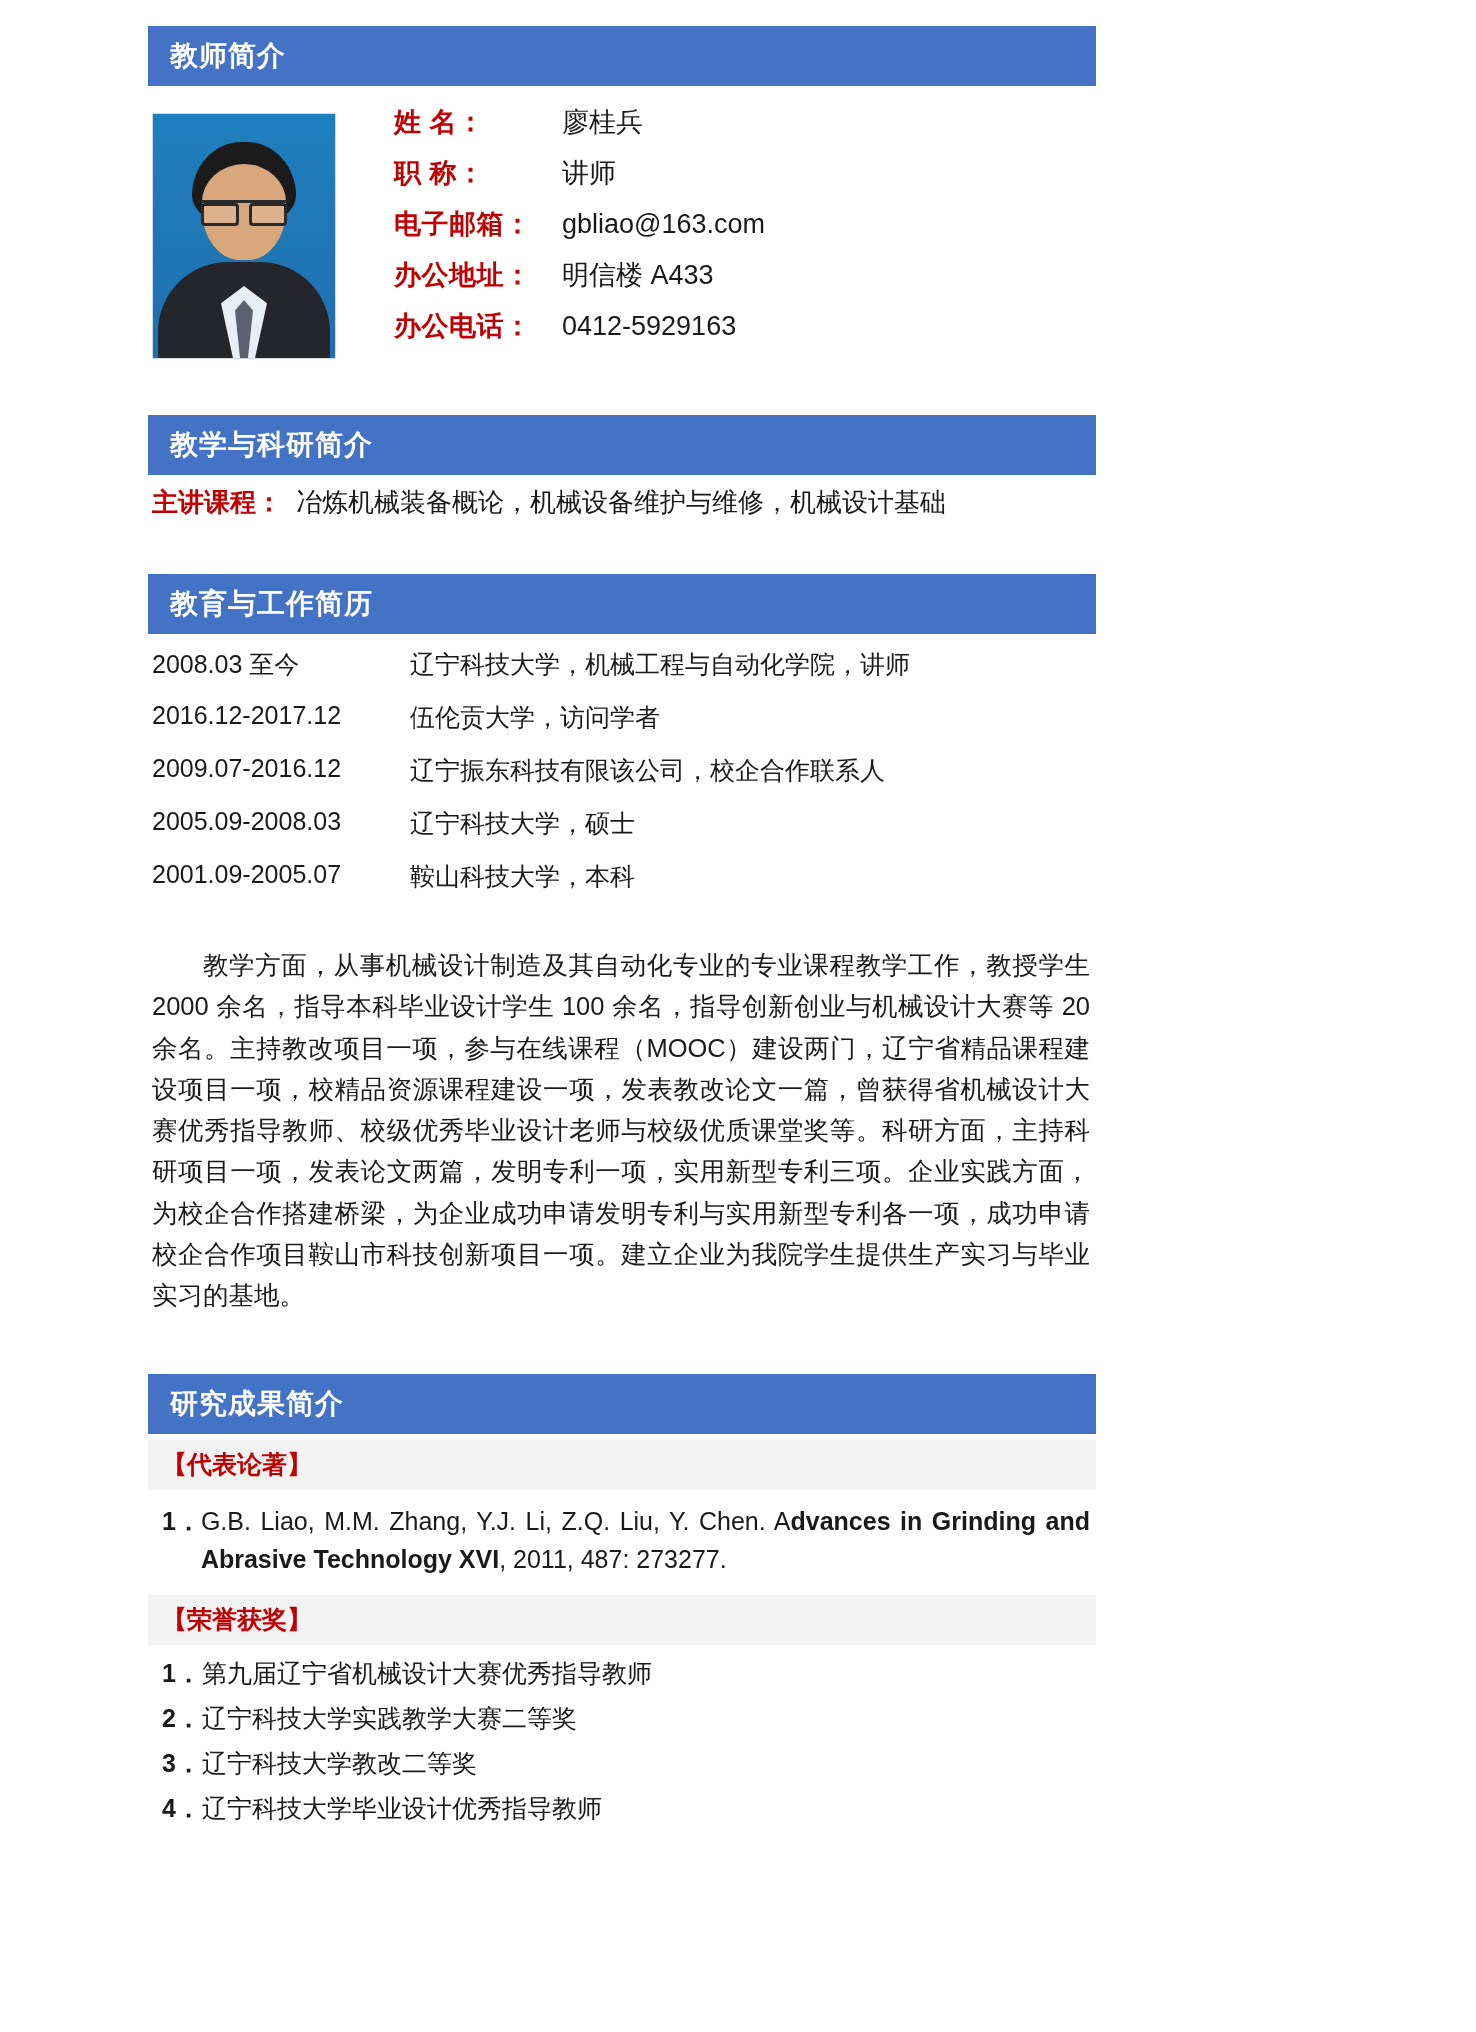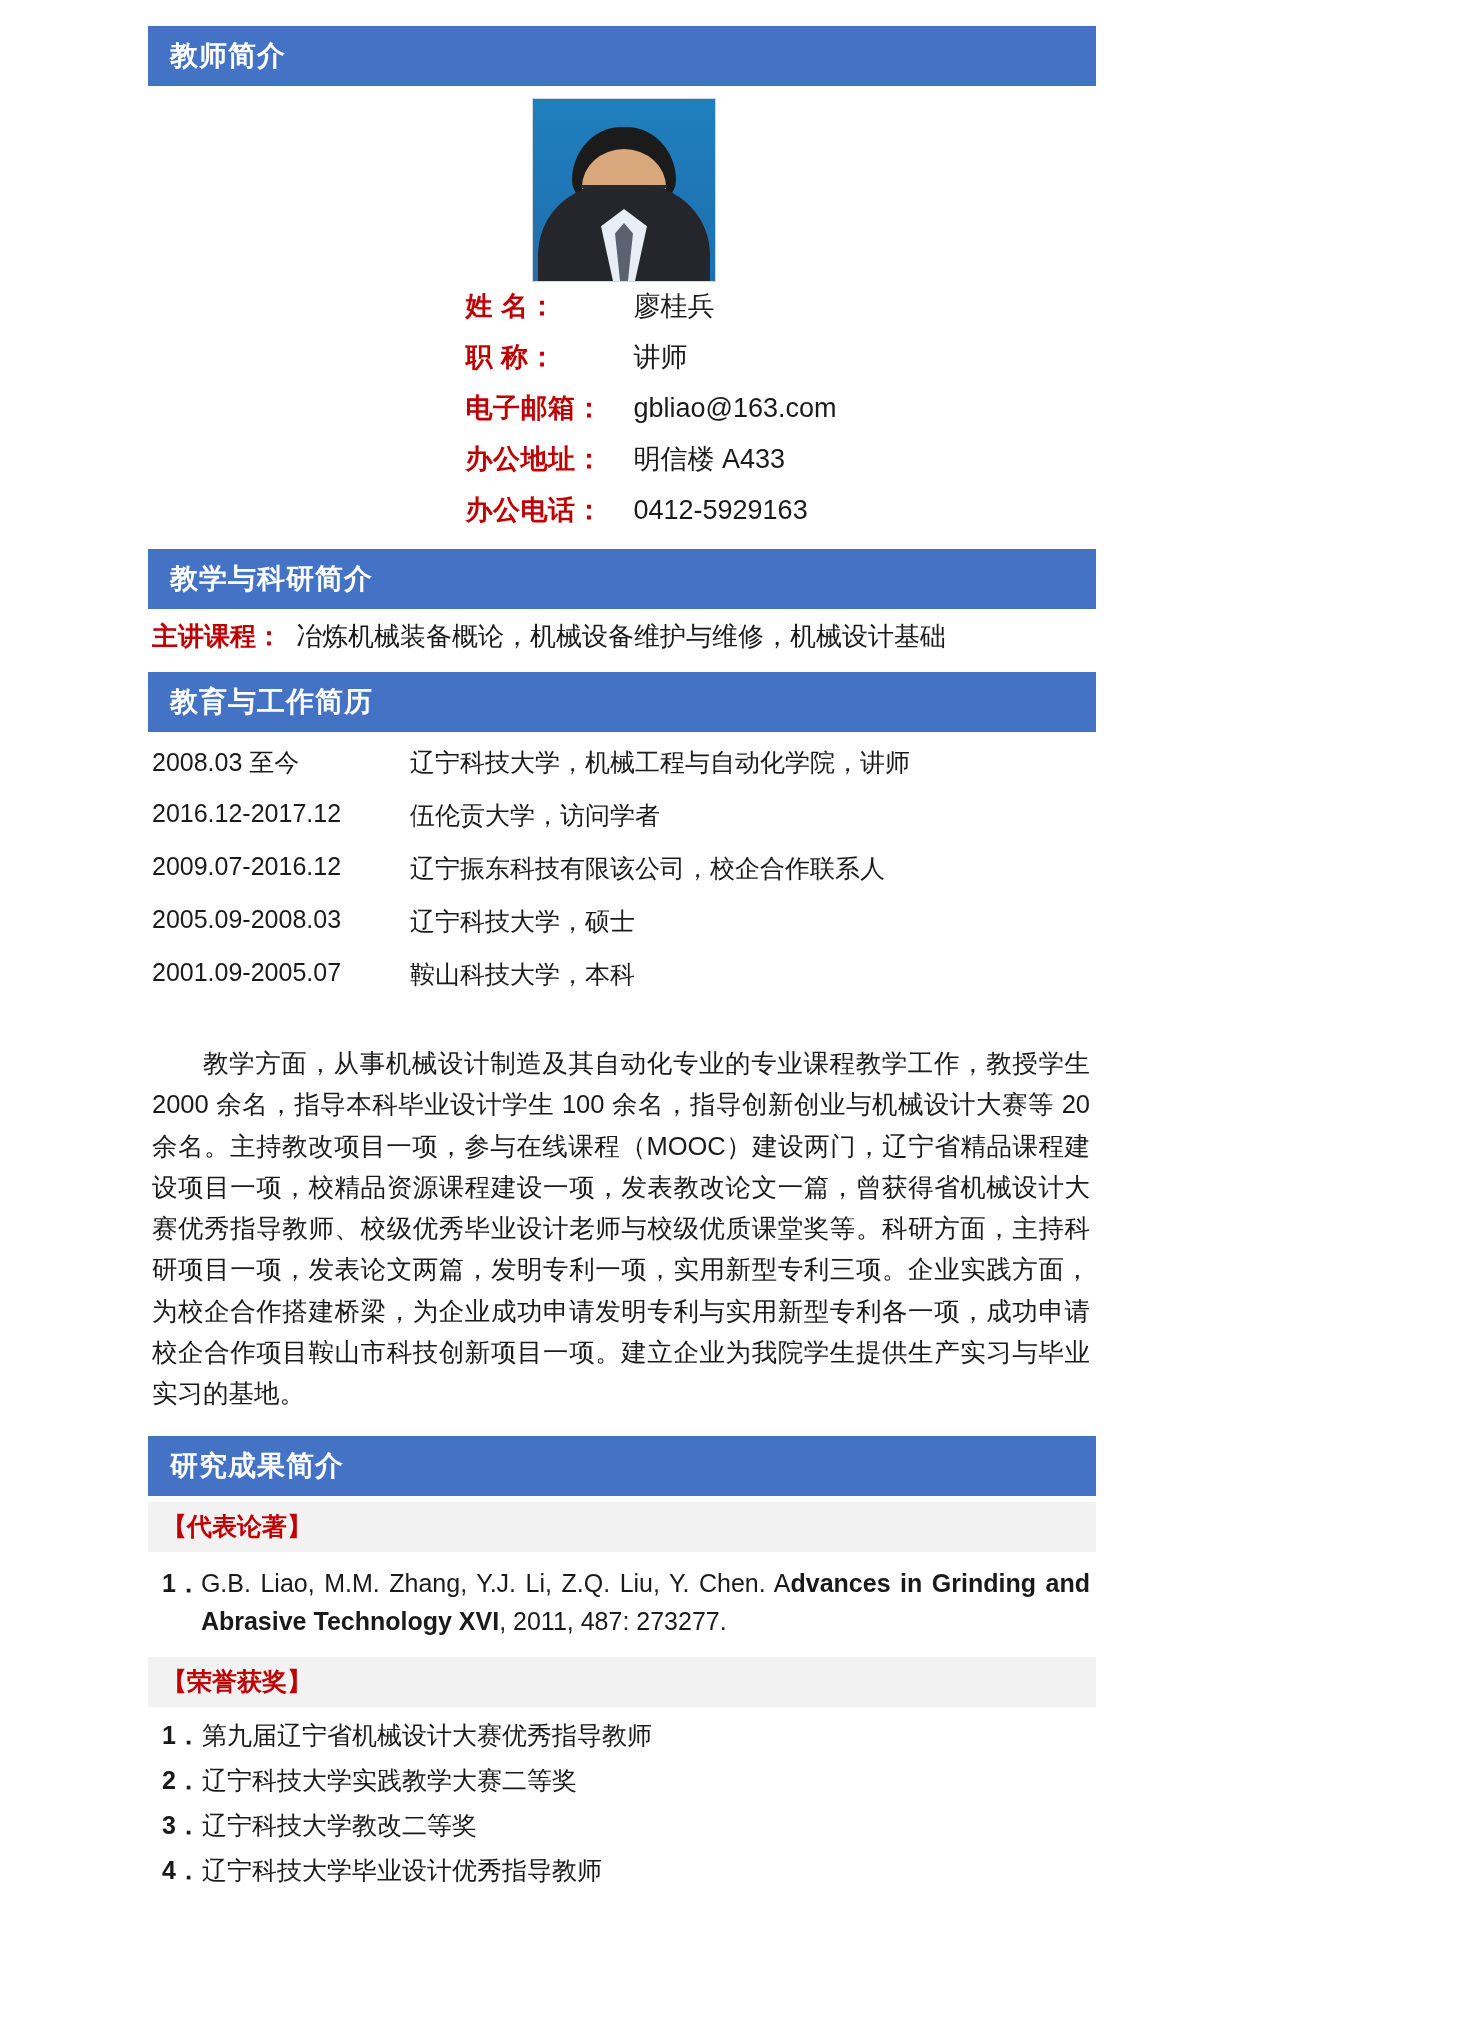--- a/index.html
+++ b/index.html
@@ -21,29 +21,29 @@
     background: #ffffff;
   }
   .bar {
     background: #4472c4;
     color: #ffffff;
     font-size: 28px;
     font-weight: bold;
     padding: 12px 22px 13px 22px;
     letter-spacing: 1px;
     line-height: 1.25;
+    margin-top: 36px;
   }
   .bar.first { margin-top: 0; }
 
   
   .profile {
     display: flex;
-    align-items: center;
-    padding: 12px 0 6px 0;
-    flex-direction: column;
+    align-items: flex-end;
+    padding: 12px 0 20px 0;
   }
   .photo {
     width: 182px;
     height: 244px;
     flex: 0 0 182px;
     margin-left: 4px;
     border: 1px solid #cfd8e4;
     background: linear-gradient(#1f7fbe, #1f6fae);
     position: relative;
     overflow: hidden;

